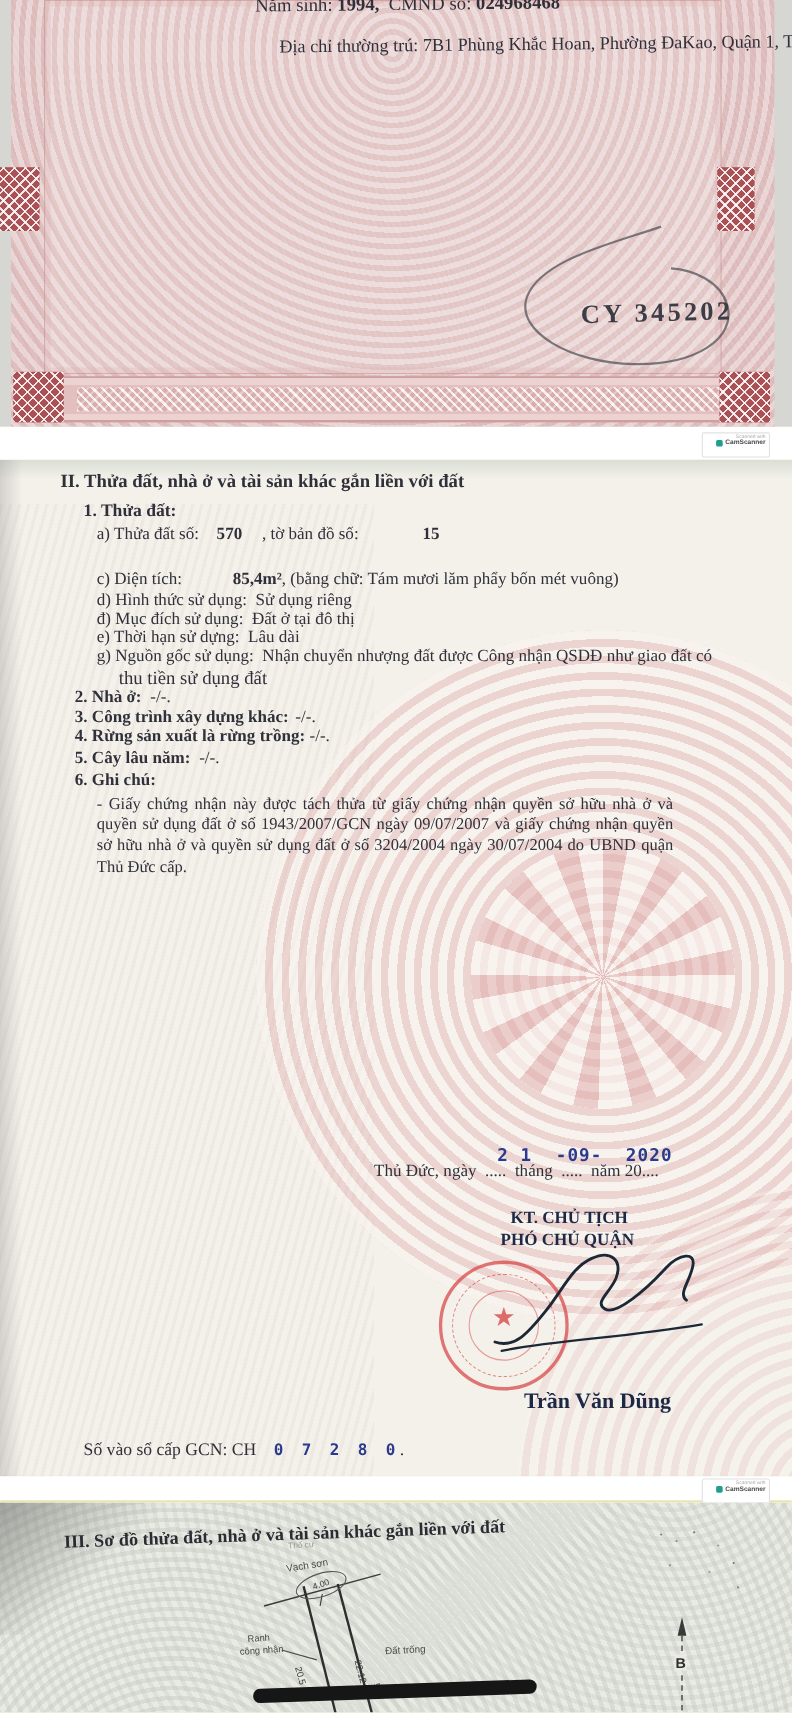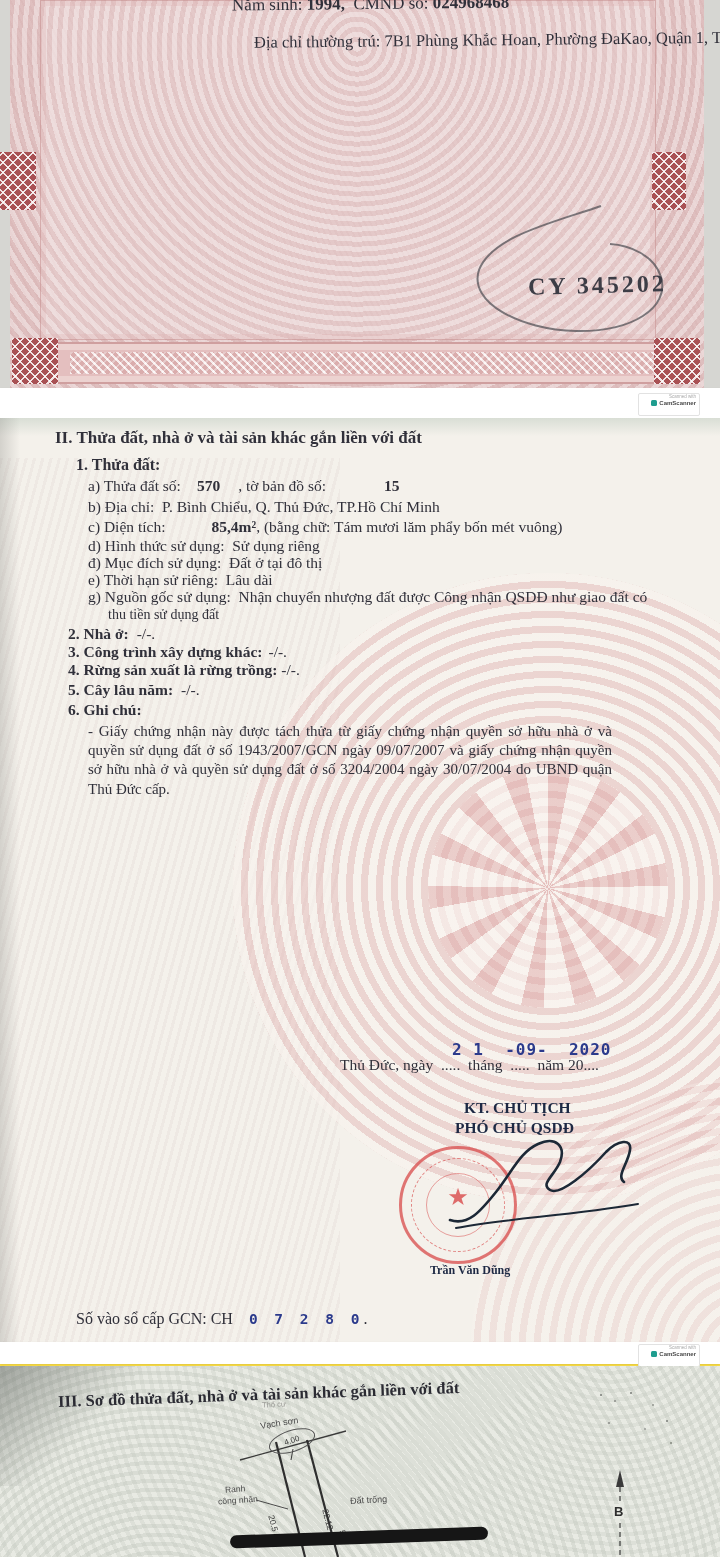--- a/index.html
+++ b/index.html
@@ -1,16 +1,16 @@
 <!DOCTYPE html>
 <html><head>
 <meta charset="utf-8">
 <style>
   html,body{margin:0;padding:0;background:#ececee;}
-  .screen{position:relative;width:720px;height:1557px;overflow:hidden;background:#fde047;
+  .screen{position:relative;width:720px;height:1557px;overflow:hidden;background:#fef9c3;
           font-family:"Liberation Serif","DejaVu Serif",serif;}
   .abs{position:absolute;}
   .t{position:absolute;white-space:pre;color:#30303a;}
   .b{font-weight:bold;}
   .i{}
 
   
   .seg1{left:0;top:0;width:720px;height:388px;background:#d6d6d2;overflow:hidden;}
   .seg1-page{left:10px;top:0;width:694px;height:388px;background:#e3c6c6;}
   .seg1-guilloche{left:0;top:0;width:100%;height:100%;
@@ -114,55 +114,54 @@
     <div class="abs drum" style="left:470px;top:660px;width:560px;height:560px;opacity:.55;"></div>
     <div class="abs seg2-topband"></div>
     <div class="abs seg2-leftedge"></div>
   </div>
 
   <div class="t b" style="left:55px;top:428px;font-size:17px;">II. Thửa đất, nhà ở và tài sản khác gắn liền với đất</div>
   <div class="t b i" style="left:76px;top:456px;font-size:16px;">1. Thửa đất:</div>
 
   <div class="t" style="left:88px;top:477px;font-size:15.5px;"><span>a) Thửa đất số:</span><span class="b" style="margin-left:16px;text-align:center;">570</span><span style="margin-left:18px;">, tờ bản đồ số:</span><span class="b" style="margin-left:58px;">15</span></div>
 
-  <div class="t" style="left:88px;top:498px;font-size:15.5px;">b) Địa chỉ:  P. Bình Chiểu, Q. Thủ Đức, TP.Hồ Chí Minh</div>
 
   <div class="t" style="left:88px;top:518px;font-size:15.5px;"><span>c) Diện tích:</span><span class="b" style="margin-left:46px;">85,4m²</span><span>, (bằng chữ: Tám mươi lăm phẩy bốn mét vuông)</span></div>
 
   <div class="t" style="left:88px;top:537px;font-size:15.5px;">d) Hình thức sử dụng:  Sử dụng riêng</div>
   <div class="t" style="left:88px;top:554px;font-size:15.5px;">đ) Mục đích sử dụng:  Đất ở tại đô thị</div>
-  <div class="t" style="left:88px;top:571px;font-size:15.5px;">e) Thời hạn sử riêng:  Lâu dài</div>
+  <div class="t" style="left:88px;top:571px;font-size:15.5px;">e) Thời hạn sử dựng:  Lâu dài</div>
   <div class="t" style="left:88px;top:588px;font-size:15.5px;">g) Nguồn gốc sử dụng:  Nhận chuyển nhượng đất được Công nhận QSDĐ như giao đất có</div>
-  <div class="t" style="left:108px;top:607px;font-size:14px;">thu tiền sử dụng đất</div>
+  <div class="t" style="left:108px;top:607px;font-size:17px;">thu tiền sử dụng đất</div>
 
   <div class="t" style="left:68px;top:625px;font-size:15.5px;"><span class="b i">2. Nhà ở:</span><span style="margin-left:8px;">-/-.</span></div>
   <div class="t" style="left:68px;top:643px;font-size:15.5px;"><span class="b i">3. Công trình xây dựng khác:</span><span style="margin-left:6px;">-/-.</span></div>
   <div class="t" style="left:68px;top:661px;font-size:15.5px;"><span class="b i">4. Rừng sản xuất là rừng trồng:</span><span style="margin-left:4px;">-/-.</span></div>
   <div class="t" style="left:68px;top:681px;font-size:15.5px;"><span class="b i">5. Cây lâu năm:</span><span style="margin-left:8px;">-/-.</span></div>
   <div class="t b i" style="left:68px;top:701px;font-size:15.5px;">6. Ghi chú:</div>
 
   <div class="abs" style="left:88px;top:722px;width:524px;font-size:15px;line-height:19.2px;color:#30303a;text-align:justify;">- Giấy chứng nhận này được tách thửa từ giấy chứng nhận quyền sở hữu nhà ở và quyền sử dụng đất ở số 1943/2007/GCN ngày 09/07/2007 và giấy chứng nhận quyền sở hữu nhà ở và quyền sử dụng đất ở số 3204/2004 ngày 30/07/2004 do UBND quận Thủ Đức cấp.</div>
 
   <div class="t stampblue" style="left:452px;top:1040px;font-size:16px;letter-spacing:1px;">2 1  -09-  2020</div>
   <div class="t" style="left:340px;top:1056px;font-size:15.5px;">Thủ Đức, ngày  .....  tháng  .....  năm 20....</div>
   <div class="t b navy" style="left:464px;top:1099px;font-size:15.5px;">KT. CHỦ TỊCH</div>
-  <div class="t b navy" style="left:455px;top:1119px;font-size:15.5px;">PHÓ CHỦ QSDĐ</div>
+  <div class="t b navy" style="left:455px;top:1119px;font-size:15.5px;">PHÓ CHỦ QUẬN</div>
 
   <div class="abs seal" style="left:399px;top:1146px;width:112px;height:112px;">
     <div class="seal-ring"></div>
     <div class="seal-ring2"></div>
     <div class="seal-star">★</div>
   </div>
 
   <svg class="abs" style="left:438px;top:1132px;" width="212" height="110" viewBox="0 0 212 110">
     <path d="M 12,88 C 30,94 42,80 58,60 C 74,40 82,20 100,12 C 118,4 128,14 122,30 C 116,44 102,52 112,58 C 122,64 150,40 168,20 C 180,8 194,6 192,18 C 190,32 178,44 186,50" fill="none" stroke="#1c2836" stroke-width="2.6" stroke-linecap="round"></path>
     <path d="M 18,96 C 70,86 130,84 200,72" fill="none" stroke="#1c2836" stroke-width="2" stroke-linecap="round"></path>
   </svg>
 
-  <div class="abs b navy" style="left:430px;top:1263px;width:180px;text-align:left;font-size:12px;">Trần Văn Dũng</div>
+  <div class="abs b navy" style="left:430px;top:1263px;width:180px;text-align:right;font-size:20px;">Trần Văn Dũng</div>
 
   <div class="t" style="left:76px;top:1310px;font-size:16px;"><span>Số vào sổ cấp GCN: CH</span><span class="stampblue" style="font-size:14.5px;letter-spacing:4px;margin-left:16px;">0 7 2 8 0</span><span>.</span></div>
 
   <div class="abs wstrip" style="top:1342px;height:22px;">
     <div class="abs cs-badge" style="right:20px;top:2px;">
       <div class="cs-top">Scanned with</div>
       <div class="cs-row">
           <span class="cs-logo"></span>
           <span class="cs-brand">CamScanner</span>
         </div>

